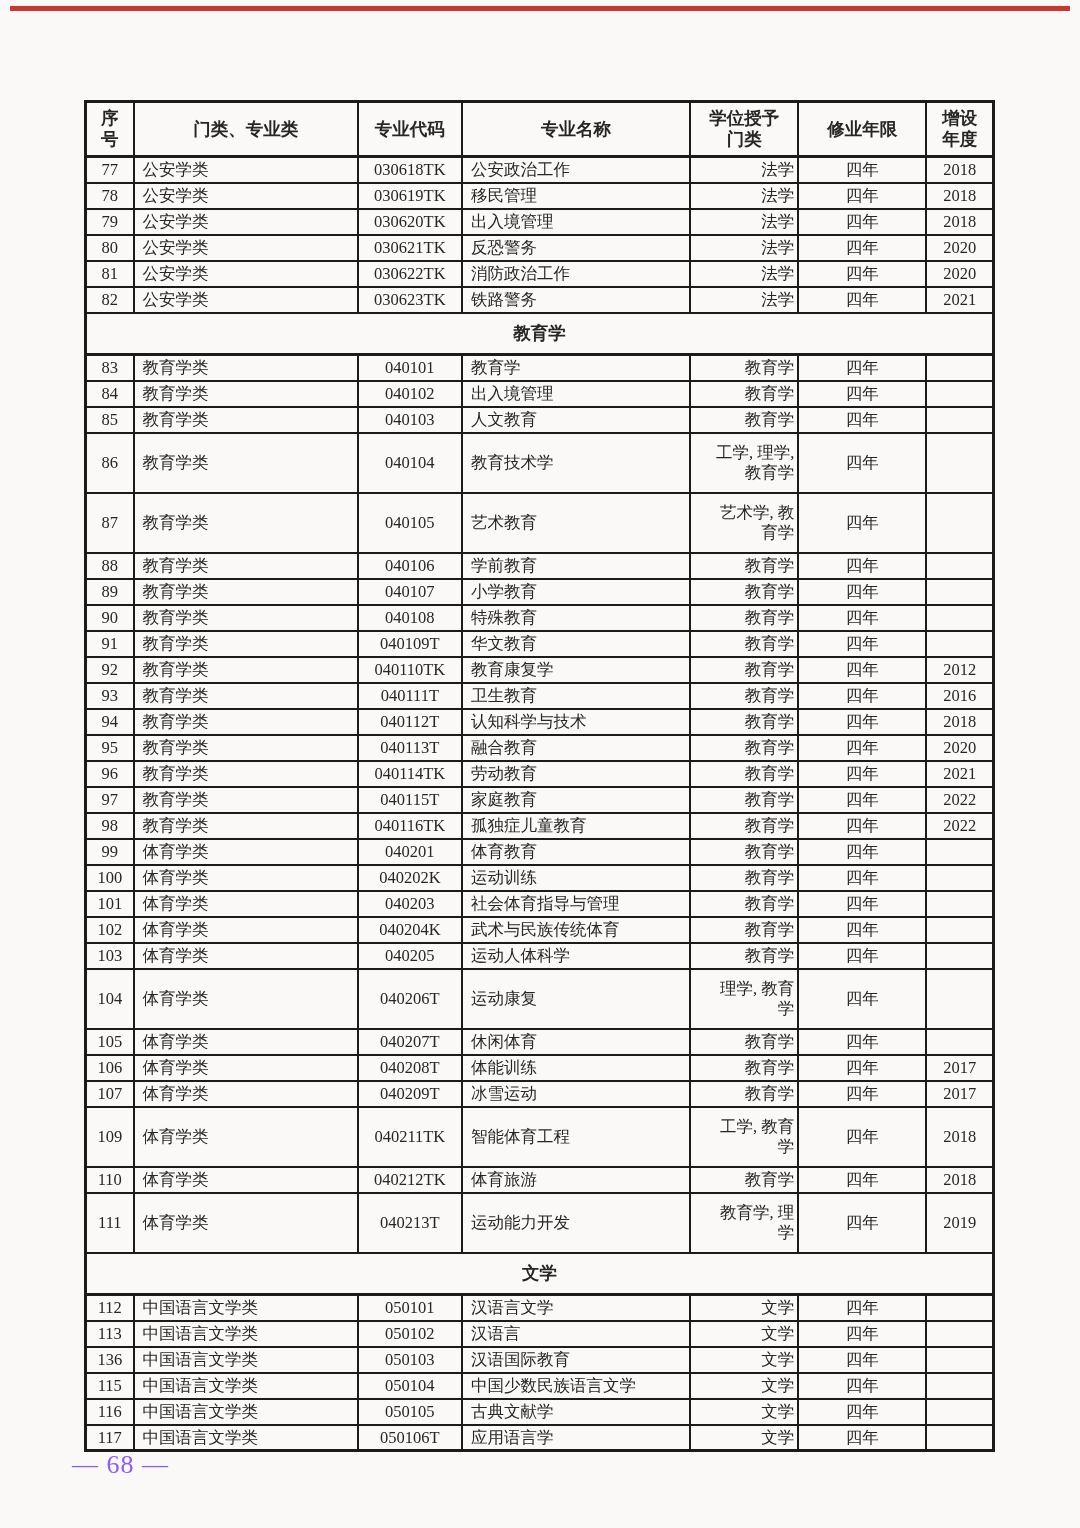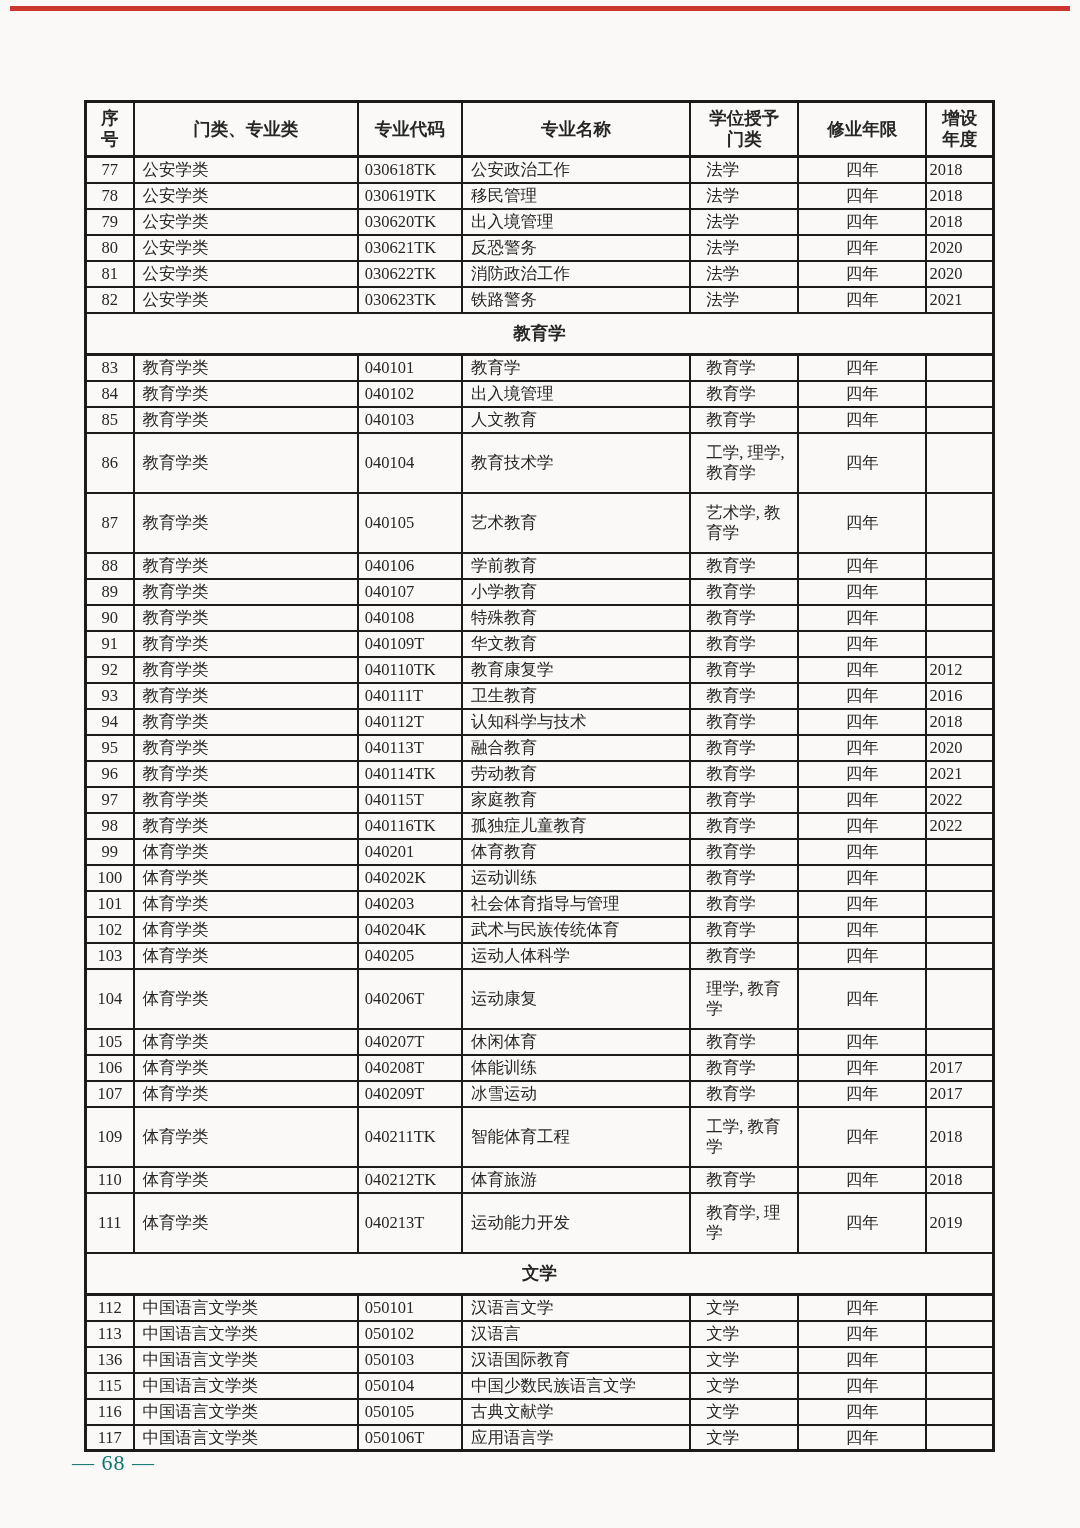--- a/index.html
+++ b/index.html
@@ -61,32 +61,32 @@
   }
   td.section-cell {
     text-align: center;
     font-weight: 700;
     font-size: 17.5px;
     border-top-width: 2px;
     border-bottom-width: 3px;
   }
   td.c0 { text-align: center; }
   td.c1 { text-align: left; padding-left: 8px; }
-  td.c2 { text-align: left; padding-left: 6px; }
+  td.c2 { text-align: center; padding-left: 6px; }
   td.c3 { text-align: left; padding-left: 8px; margin-left: 42px; }
-  td.c4 { text-align: left; padding-left: 15px; padding-right: 3px; }
+  td.c4 { text-align: right; padding-left: 15px; padding-right: 3px; }
   td.c5 { text-align: center; }
-  td.c6 { text-align: left; padding-left: 2px; padding-right: 2px; }
+  td.c6 { text-align: center; padding-left: 2px; padding-right: 2px; }
   .page-footer {
     position: absolute;
     left: 72px;
     top: 1450px;
-    font-size: 22px;
+    font-size: 26px;
     letter-spacing: 1px;
-    color: #0f766e;
+    color: #8b5cf6;
   }
 </style>
 </head>
 <body>
 
 <div class="red-rule" style="background: rgb(203, 54, 46);"></div>
 
 <table class="majors-table">
   <colgroup>
     <col style="width:48px">

